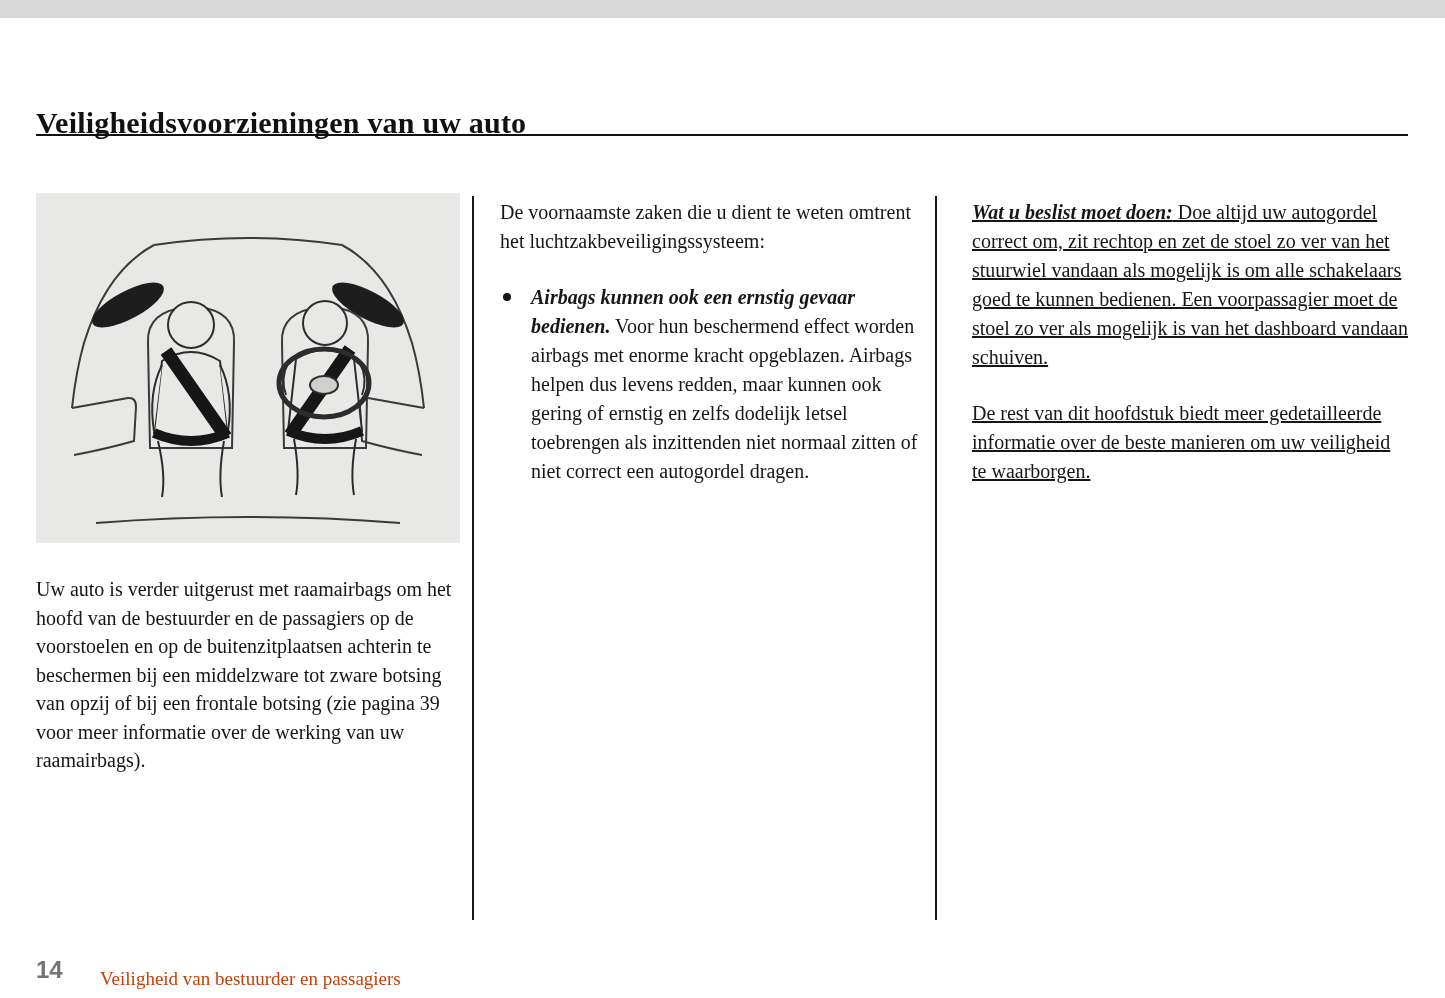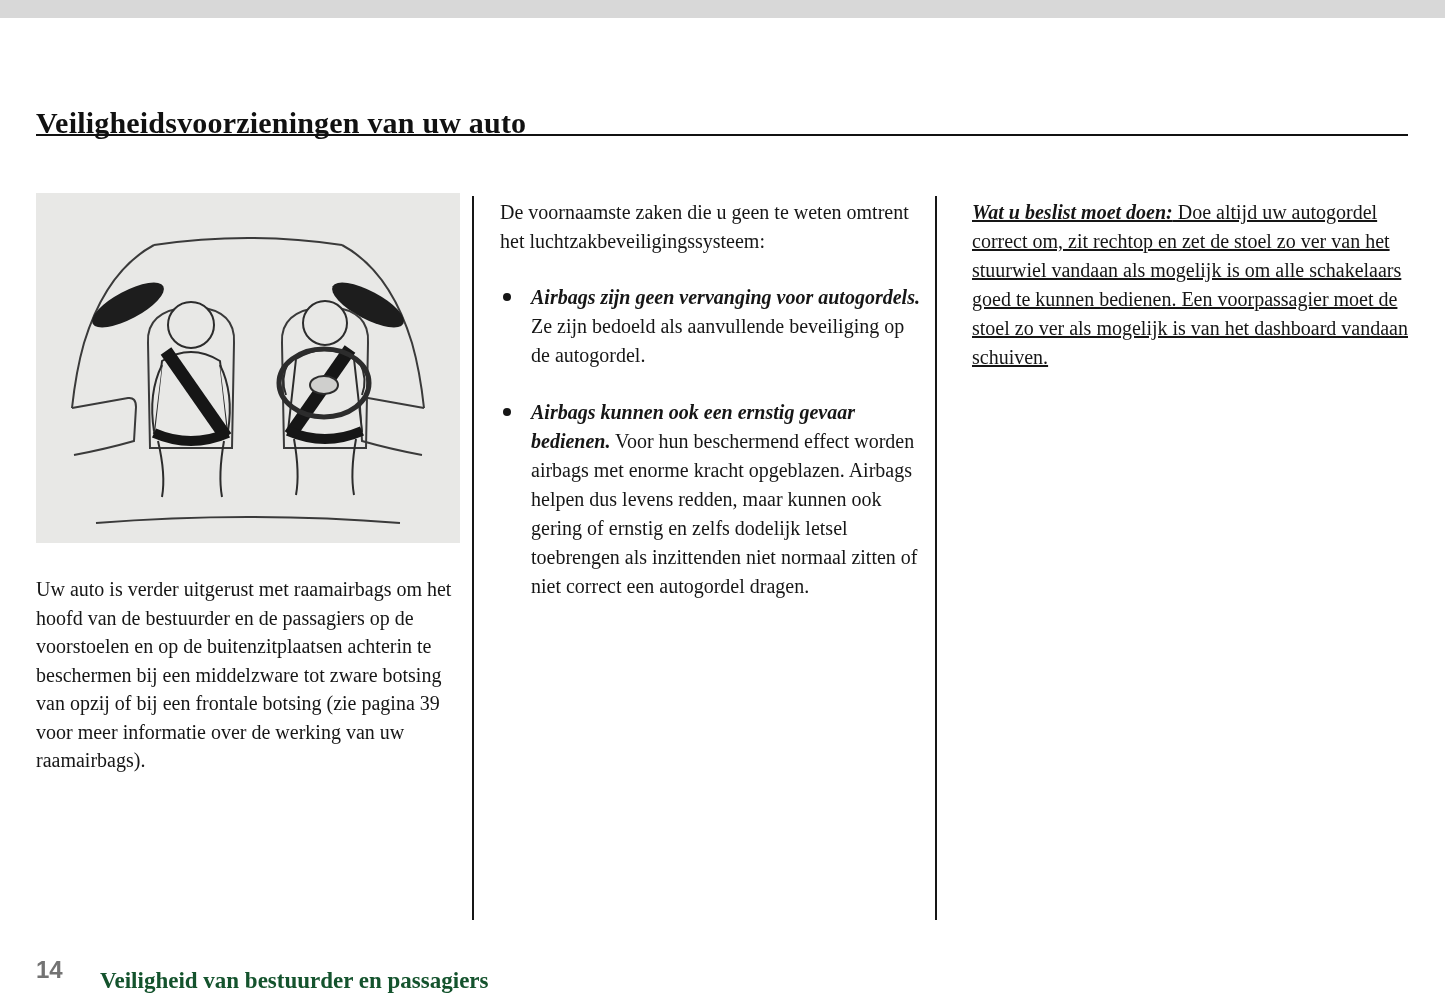--- a/index.html
+++ b/index.html
@@ -108,23 +108,23 @@
     top: 938px;
     font-family: "Liberation Sans", "DejaVu Sans", sans-serif;
     font-size: 24px;
     font-weight: 700;
     color: #737373;
   }
   .footer-text {
     position: absolute;
     left: 100px;
     top: 950px;
-    font-size: 23px;
-    font-weight: 700;
-    color: #14532d;
+    font-size: 19px;
+    font-weight: 400;
+    color: #c2410c;
   }
   .footer-rule {
     position: absolute;
     left: 98px;
     top: 984px;
     width: 334px;
     height: 1px;
     background: #8a8a8a;
   }
   .illus-svg { display: block; }
@@ -195,34 +195,32 @@
       </g>
     </svg>
   </div>
 
   <p class="left-para">Uw auto is verder uitgerust met raamairbags om het hoofd van de bestuurder en de passagiers op de voorstoelen en op de buitenzitplaatsen achterin te beschermen bij een middelzware tot zware botsing van opzij of bij een frontale botsing (zie pagina 39 voor meer informatie over de werking van uw raamairbags).</p>
 
   <div class="col-divider divider-1"></div>
   <div class="col-divider divider-2"></div>
 
   <div class="mid-col">
-    <p class="mid-intro">De voornaamste zaken die u geen te weten omtrent het luchtzakbeveiligingssysteem:</p>
+    <p class="mid-intro">De voornaamste zaken die u dient te weten omtrent het luchtzakbeveiligingssysteem:</p>
     <ul class="bullet-list">
-      <li>
-        <span class="lead-bi">Airbags zijn geen vervanging voor autogordels.</span><span> Ze zijn bedoeld als aanvullende beveiliging op de autogordel.</span>
-      </li>
       <li>
         <span class="lead-bi">Airbags kunnen ook een ernstig gevaar bedienen.</span><span> Voor hun beschermend effect worden airbags met enorme kracht opgeblazen. Airbags helpen dus levens redden, maar kunnen ook gering of ernstig en zelfs dodelijk letsel toebrengen als inzittenden niet normaal zitten of niet correct een autogordel dragen.</span>
       </li>
     </ul>
   </div>
 
   <div class="right-col">
     <p>
       <span class="lead-bi">Wat u beslist moet doen:</span><span> Doe altijd uw autogordel correct om, zit rechtop en zet de stoel zo ver van het stuurwiel vandaan als mogelijk is om alle schakelaars goed te kunnen bedienen. Een voorpassagier moet de stoel zo ver als mogelijk is van het dashboard vandaan schuiven.</span>
     </p>
+    <p>De rest van dit hoofdstuk biedt meer gedetailleerde informatie over de beste manieren om uw veiligheid te waarborgen.</p>
   </div>
 
   <div class="footer-number">14</div>
   <div class="footer-text">Veiligheid van bestuurder en passagiers</div>
   <div class="footer-rule"></div>
 
 </div>
 
 </body></html>

